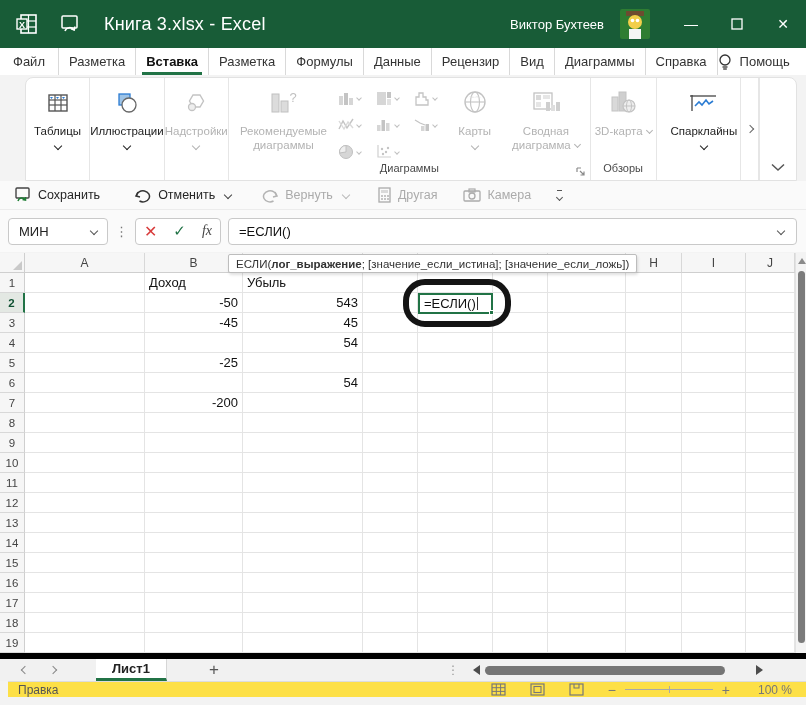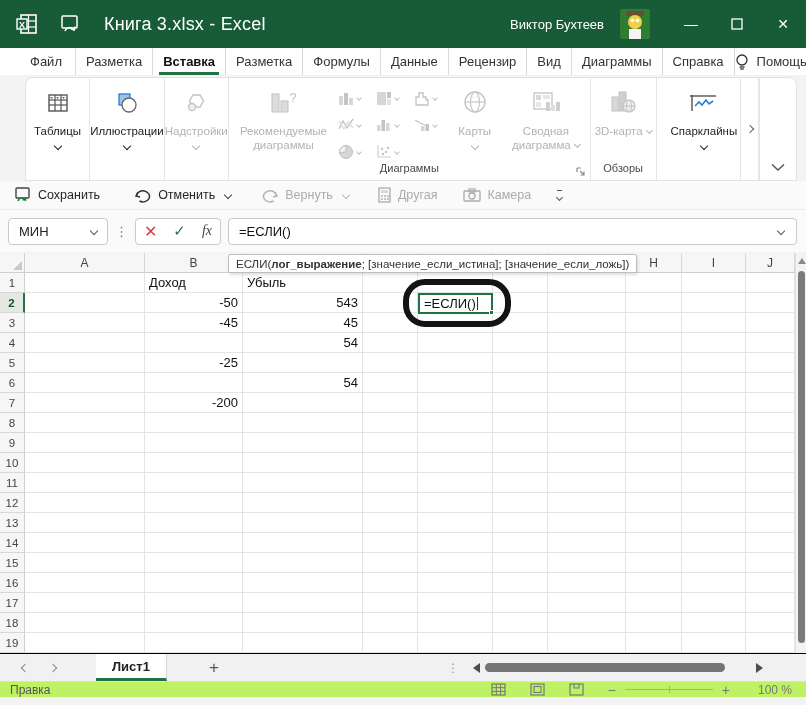--- a/index.html
+++ b/index.html
@@ -13,21 +13,21 @@
   .titlebar .t-icon.second { margin-left:16px; }
   .tb-title { margin-left:22px; font-size:18px; letter-spacing:.2px; }
   .tb-right { margin-left:auto; display:flex; align-items:center; height:100%; }
   .tb-user { font-size:13px; margin-right:16px; }
   .tb-avatar { width:30px; height:30px; margin-right:18px; border-radius:2px; overflow:hidden; }
   .winbtn { width:46px; height:100%; display:flex; align-items:center; justify-content:center; font-size:14px; color:#fff; cursor:default; }
 
   
   .tabrow { position:absolute; top:48px; left:0; right:0; height:27px; background:#ffffff; display:flex; align-items:stretch; font-size:13px; color:#333; }
   .rtab { display:flex; align-items:center; padding:0 10px; border-right:1px solid #d9d9d9; position:relative; white-space:nowrap; }
-  .rtab:first-child { padding:0 13px;margin-left:17px; }
+  .rtab:first-child { padding:0 13px; }
   .rtab.active { font-weight:bold; color:#111; }
   .rtab.active::after { content:""; position:absolute; left:6px; right:6px; bottom:0; height:3px; background:#217346; }
   .tab-extras { margin-left:auto; display:flex; align-items:center; }
   .help-item { display:flex; align-items:center; gap:8px; color:#333; margin-right:28px; }
   .share-item { display:flex; align-items:center; gap:6px; color:#d8d8d8; margin-right:14px; }
 
   
   .ribbon { position:absolute; top:75px; left:0; right:0; height:106px; background:#f3f3f3; }
   .ribbon-panel { position:absolute; left:25px; right:9px; top:2px; bottom:0; background:#fff; border:1px solid #e2e2e2; border-bottom:1px solid #e2e2e2; border-radius:8px 8px 0 0; display:flex; }
   .rgroup { position:relative; border-right:1px solid #e6e6e6; display:flex; flex-direction:column; }
@@ -82,33 +82,33 @@
   .caret { width:1px; height:13px; background:#333; margin-left:1px; }
   .ring { position:absolute; left:403px; top:26px; width:108px; height:48px; border:6px solid #141414; border-radius:22px; z-index:6; }
 
   
   .vscroll { position:absolute; top:253px; right:0; width:11px; height:400px; background:#f3f3f3; border-left:1px solid #e2e2e2; }
   .vscroll .arr { position:absolute; left:2px; width:0; height:0; border-left:4px solid transparent; border-right:4px solid transparent; }
   .vscroll .up { top:5px; border-bottom:6px solid #8a8a8a; }
   .vthumb { position:absolute; left:2px; top:18px; width:7px; height:372px; background:#7b7b7b; border-radius:4px; }
 
   
-  .sheetbar { position:absolute; top:653px; left:0; right:0; height:28px; background:#f1f1f1; border-top:1px solid #000000; display:flex; align-items:center; font-size:13px; color:#555; }
+  .sheetbar { position:absolute; top:653px; left:0; right:0; height:28px; background:#f1f1f1; border-top:6px solid #000000; display:flex; align-items:center; font-size:13px; color:#555; }
   .nav-ch { margin-left:22px; color:#888; }
   .sheet-tab { margin-left:40px; height:100%; background:#fff; display:flex; align-items:center; padding:0 16px; font-weight:bold; color:#222; border-right:1px solid #d6d6d6; border-bottom:3px solid #217346; font-size:13px; }
   .add-sheet { margin-left:42px; font-size:17px; color:#555; }
   .sb-dots { margin-left:228px; color:#999; font-size:12px; }
   .hscroll { position:relative; margin-left:14px; width:290px; height:100%; display:flex; align-items:center; }
   .htri { width:0; height:0; border-top:5px solid transparent; border-bottom:5px solid transparent; }
   .htri.left { border-right:7px solid #4d4d4d; }
   .htri.right { border-left:7px solid #4d4d4d; margin-left:auto; }
   .hthumb { margin-left:5px; width:240px; height:9px; background:#757575; border-radius:5px; }
 
   
-  .statusbar { position:absolute; top:681px; left:0; right:0; height:16px; background:#bef264; border-top:1px solid #dcdcdc; display:flex; align-items:center; font-size:12px; color:#555; }
+  .statusbar { position:absolute; top:681px; left:8px; right:0; height:16px; background:#fde047; border-top:1px solid #dcdcdc; display:flex; align-items:center; font-size:12px; color:#555; }
   .sb-mode { margin-left:10px; }
   .sb-right { margin-left:auto; display:flex; align-items:center; gap:0; }
   .viewic { margin-right:24px; display:flex; align-items:center; }
   .zoom-minus,.zoom-plus { color:#777; font-size:14px; }
   .zoom-track { width:88px; height:1px; background:#a9a9a9; margin:0 9px; position:relative; }
   .zoom-track::after { content:""; position:absolute; left:50%; top:-3px; width:1px; height:7px; background:#a9a9a9; }
   .zoom-val { width:52px; text-align:right; margin:0 14px 0 10px; color:#777; }
 
   svg { display:block; }
 </style>

